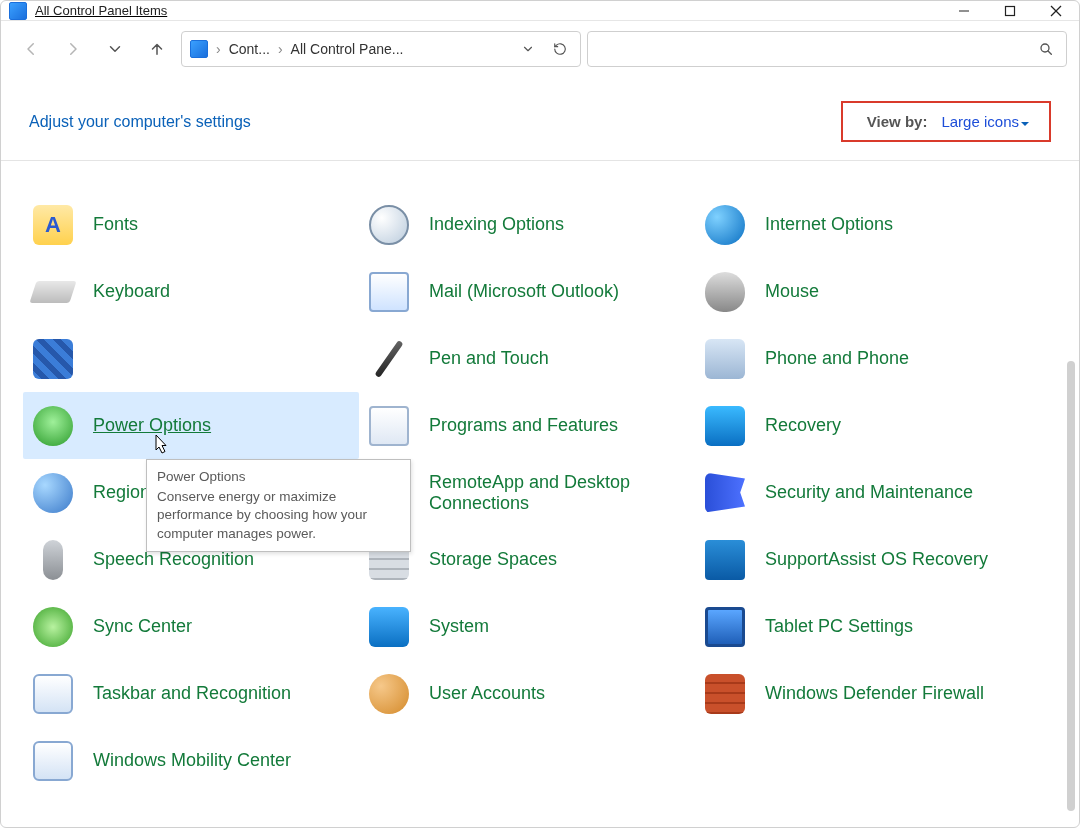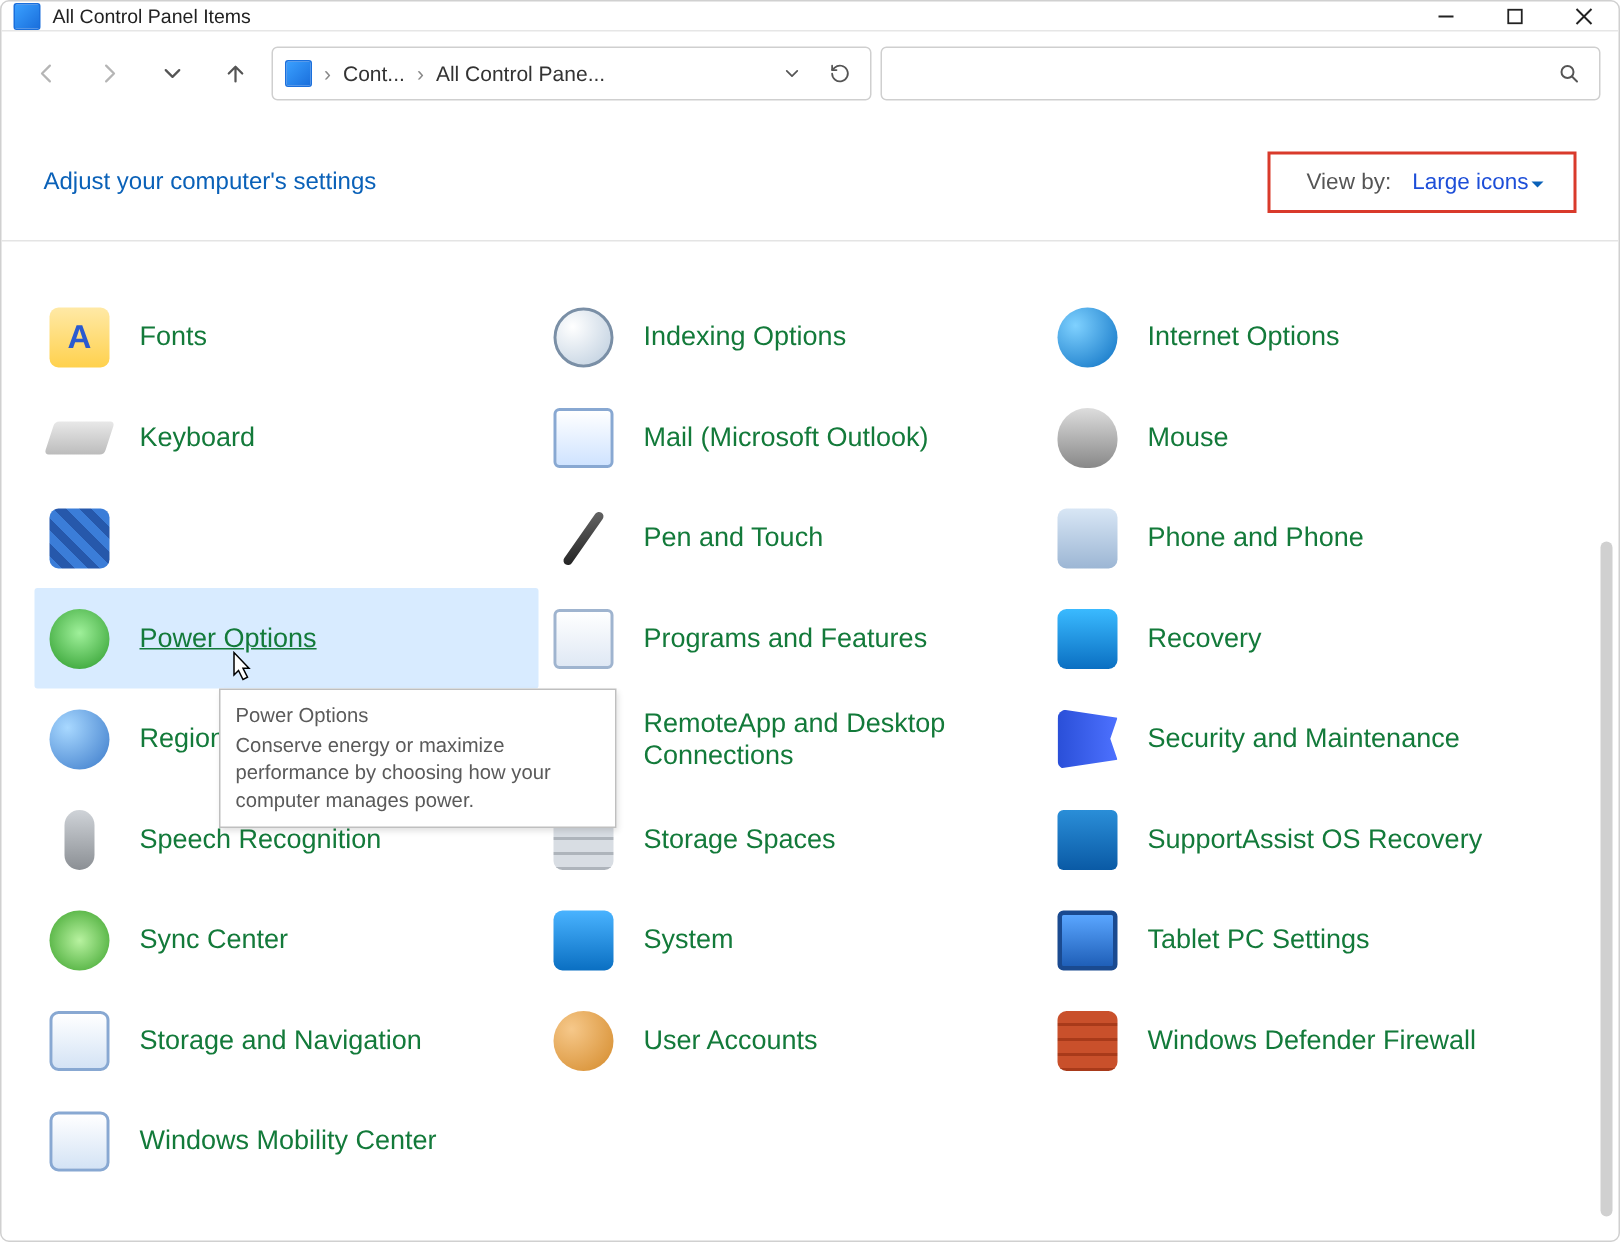--- a/index.html
+++ b/index.html
@@ -16,20 +16,21 @@
     border-radius:6px;
     position:relative;
   }
   
   .titlebar {
     height:20px;
     display:flex;
     align-items:center;
     padding:0 0 0 8px;
     border-bottom:1px solid #e6e6e6;
+    text-decoration:underline;
   }
   .titlebar .app-icon {
     width:18px;height:18px;margin-right:8px;
     background:linear-gradient(135deg,#3aa0ff 0%,#1a6fdc 100%);
     border:1px solid #1a6fdc;border-radius:2px;flex:none;
   }
   .titlebar .title { font-size:13px; color:#222; }
   .titlebar .spacer { flex:1; }
   .winbtn {
     width:46px;height:36px;display:flex;align-items:center;justify-content:center;
@@ -94,21 +95,21 @@
     font-size:16px;
     color:#0a61b8;
   }
   .headrow .spacer{flex:1;}
   .viewby-box{
     border:2px solid #d93a2b;
     padding:10px 20px 10px 24px;
     display:flex;align-items:center;gap:14px;
     font-size:15px;
   }
-  .viewby-label{color:#555;}
+  .viewby-label{color:#555;font-weight:bold;}
   .viewby-value{color:#1d4ed8;}
   .viewby-value .caret{display:inline-block;margin-left:2px;border:4px solid transparent;border-top-color:#0a61b8;position:relative;top:3px;}
   hr.sep{border:none;border-top:1px solid #e4e4e4;margin:0;}
   
   .content-scroll{
     position:absolute;
     left:0;right:0;top:190px;bottom:6px;
     overflow:hidden;
     padding:0 14px 0 22px;
   }
@@ -402,21 +403,21 @@
       <div class="item">
         <div class="icon">
           <div class="ico tablet"></div>
         </div>
         <div class="label">Tablet PC Settings</div>
       </div>
       <div class="item">
         <div class="icon">
           <div class="ico task"></div>
         </div>
-        <div class="label">Storage and Navigation</div>
+        <div class="label">Taskbar and Recognition</div>
       </div>
       <div class="item">
         <div class="icon">
           <div class="ico users"></div>
         </div>
         <div class="label">User Accounts</div>
       </div>
       <div class="item">
         <div class="icon">
           <div class="ico fw"></div>

